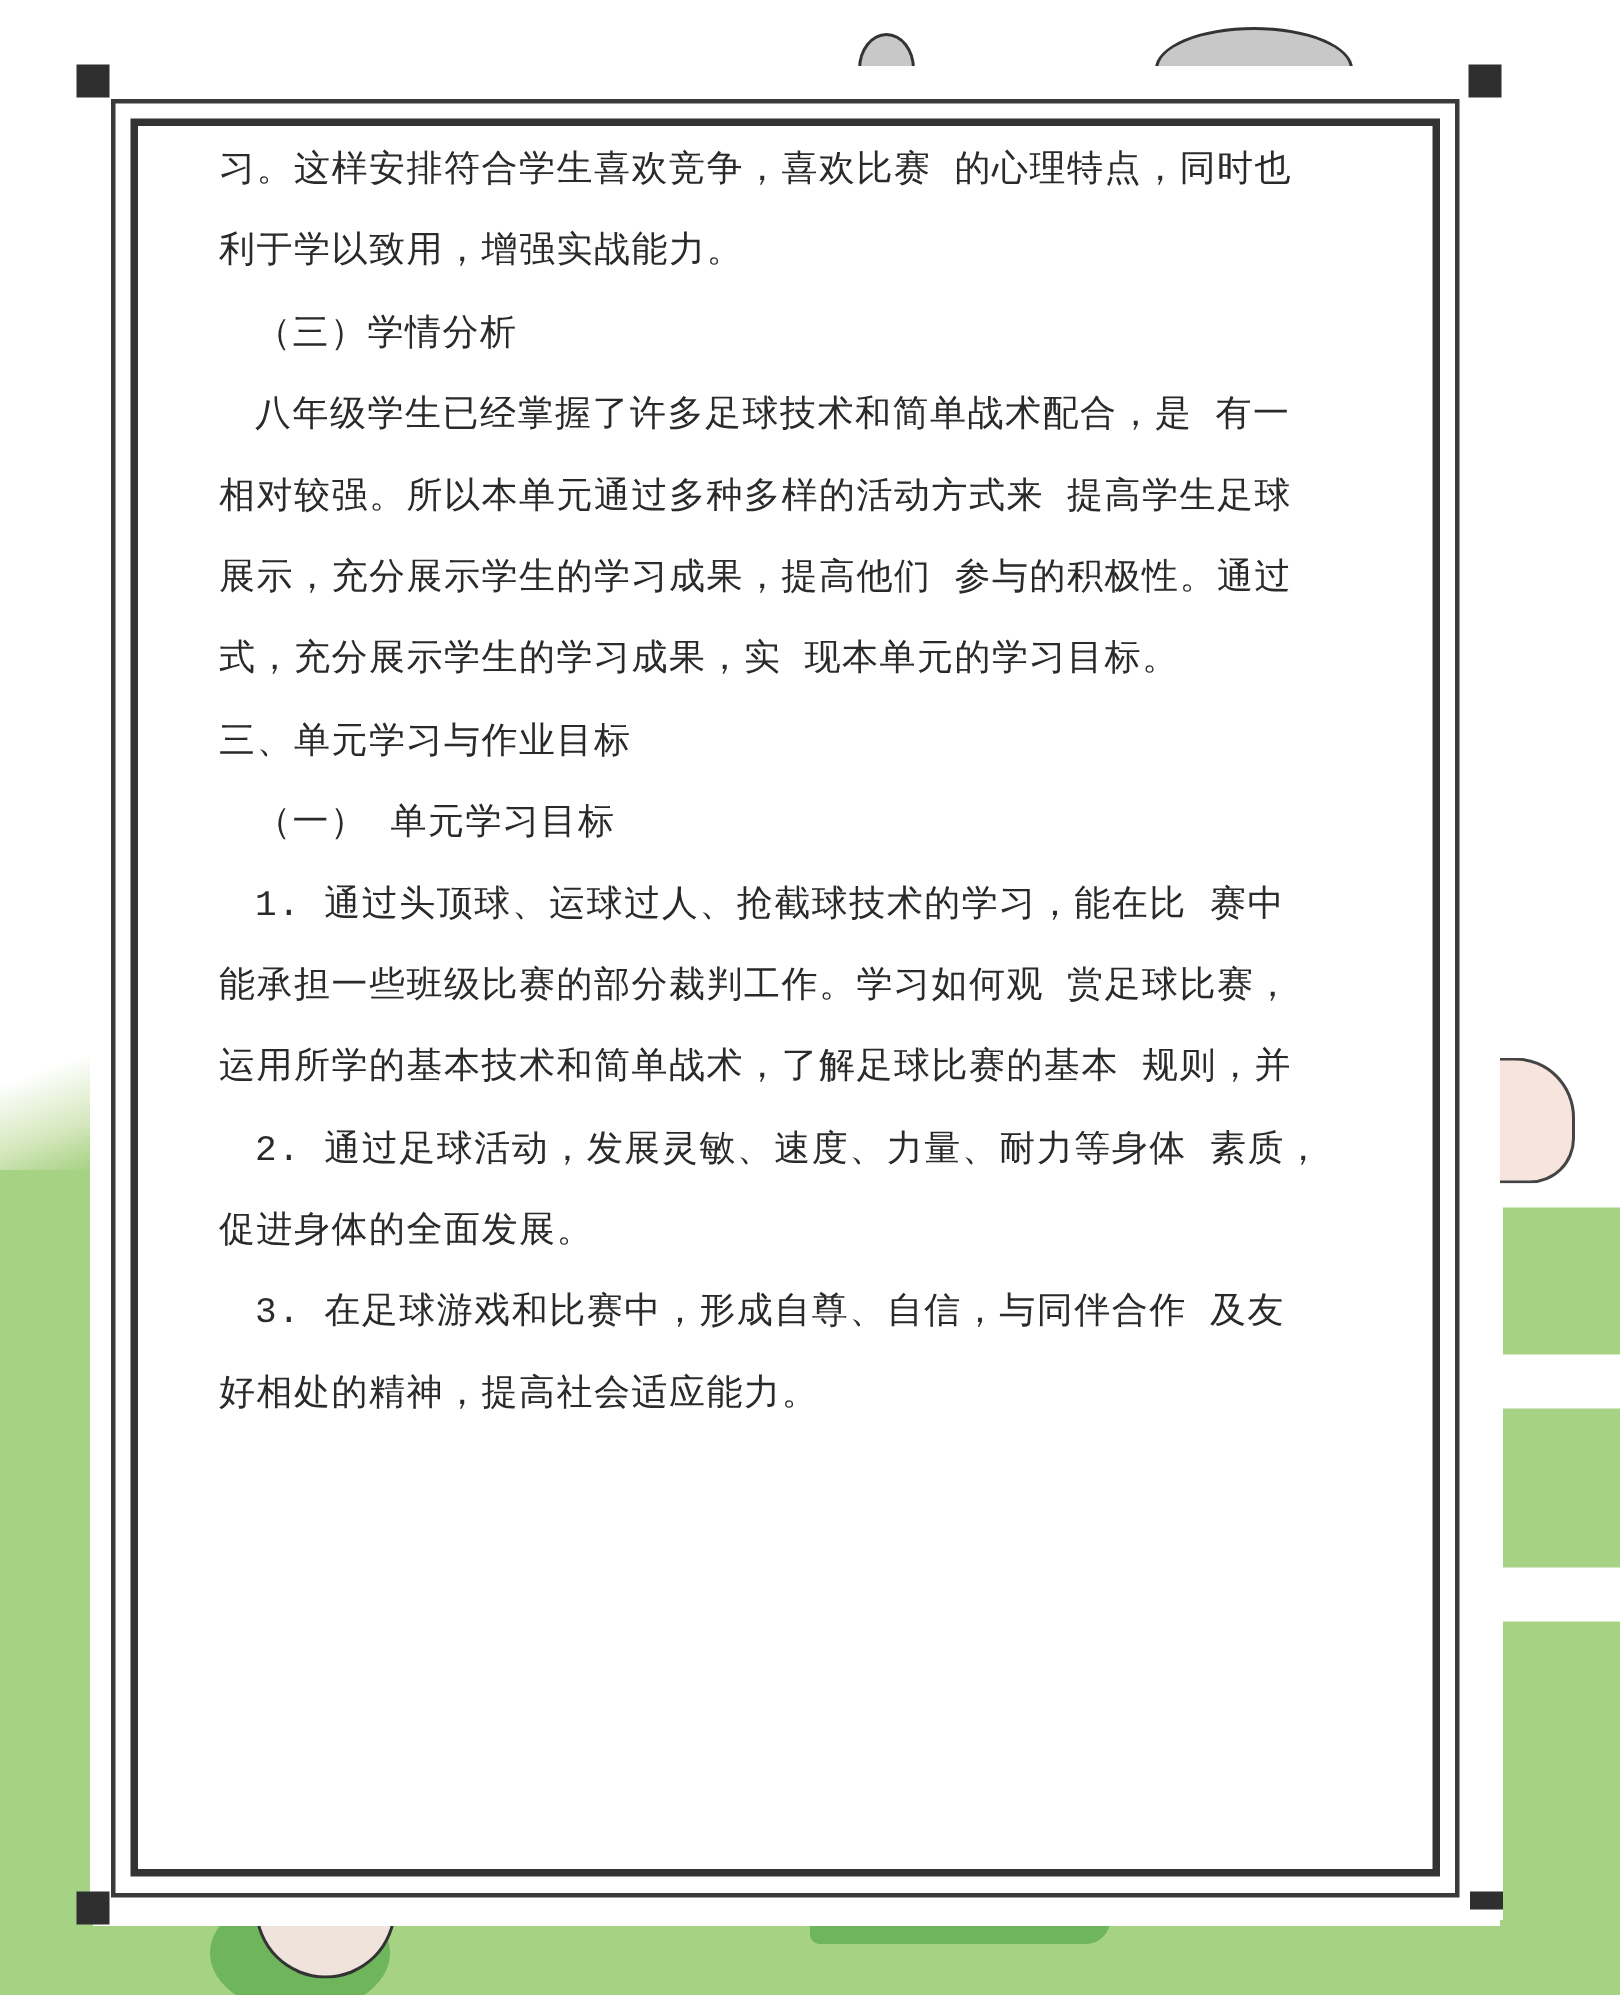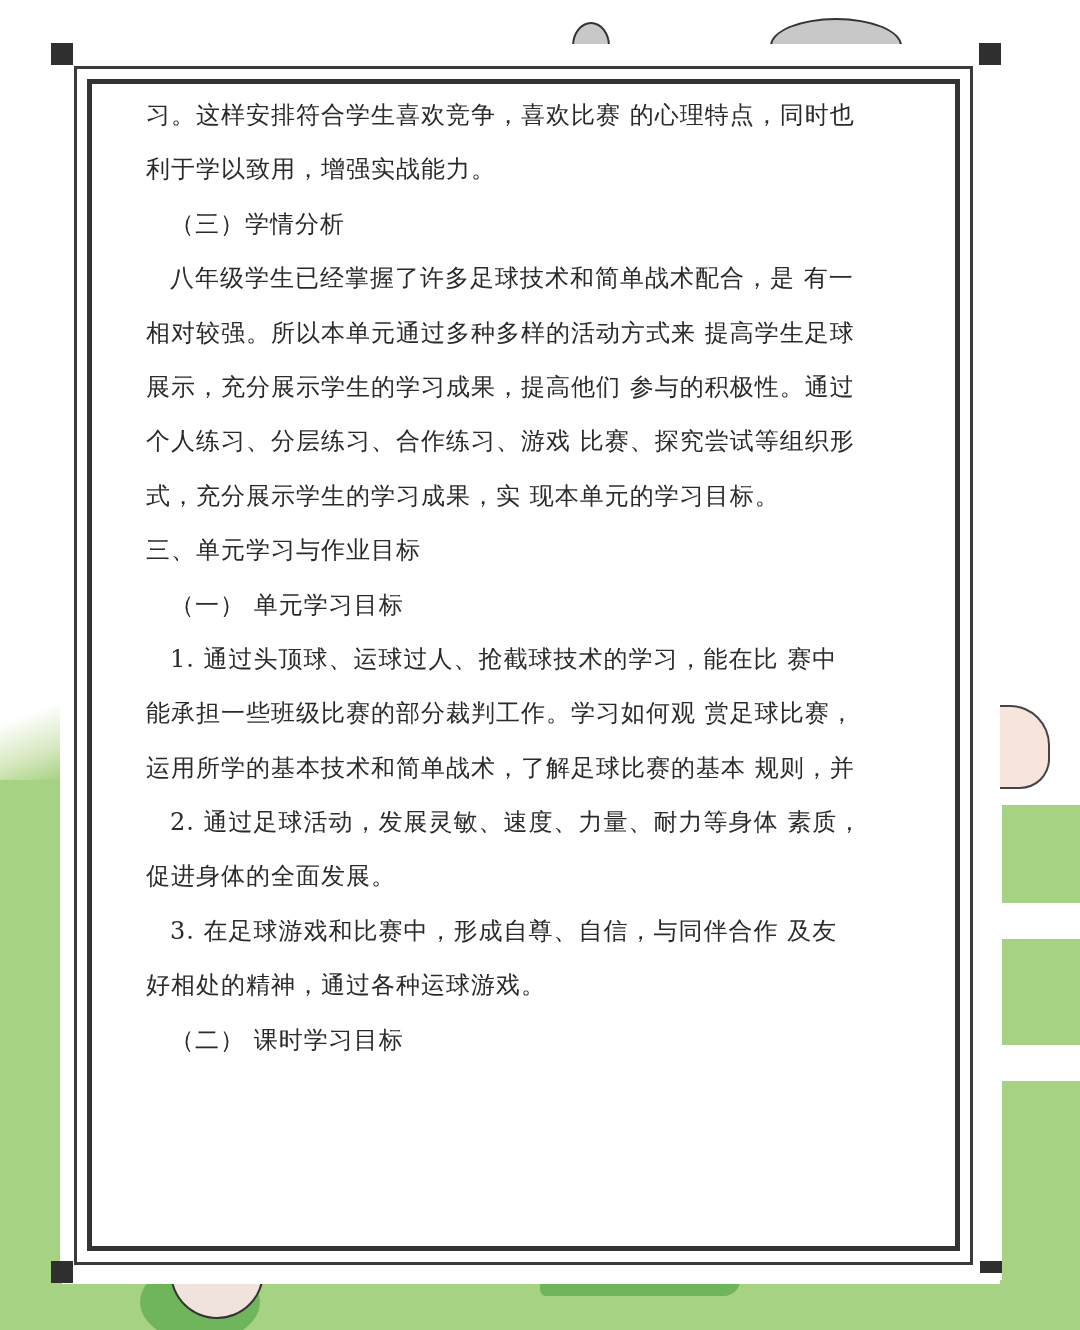--- a/index.html
+++ b/index.html
@@ -69,21 +69,21 @@
     }
     .frame-inner {
       position: absolute; left: 87px; top: 79px; width: 873px; height: 1172px;
       border: 5px solid #333333; box-sizing: border-box;
     }
     .content {
       position: absolute; left: 146px; top: 92px; width: 745px;
       color: #2a2a2a; font-size: 24px; letter-spacing: 1px;
     }
     .line {
-      height: 54.4px; line-height: 46px; white-space: nowrap;
+      height: 54.4px; line-height: 46px; white-space: nowrap; font-family: Liberation Mono, monospace;
     }
     .indent1 { padding-left: 24px; }
   </style>
 </head>
 <body>
 
 <div class="bg-head-top-1"></div>
 <div class="bg-head-top-2"></div>
 <div class="bg-grass-left-top"></div>
 <div class="bg-grass-left"></div>
@@ -108,25 +108,23 @@
 <div class="frame-outer"></div>
 <div class="frame-inner"></div>
 
 <div class="content">
   <div class="line">习。这样安排符合学生喜欢竞争，喜欢比赛 的心理特点，同时也</div>
   <div class="line">利于学以致用，增强实战能力。</div>
   <div class="line indent1">（三）学情分析</div>
   <div class="line indent1">八年级学生已经掌握了许多足球技术和简单战术配合，是 有一</div>
   <div class="line">相对较强。所以本单元通过多种多样的活动方式来 提高学生足球</div>
   <div class="line">展示，充分展示学生的学习成果，提高他们 参与的积极性。通过</div>
-  <div class="line">个人练习、分层练习、合作练习、游戏 比赛、探究尝试等组织形</div>
   <div class="line">式，充分展示学生的学习成果，实 现本单元的学习目标。</div>
   <div class="line">三、单元学习与作业目标</div>
   <div class="line indent1">（一）  单元学习目标</div>
   <div class="line indent1">1.  通过头顶球、运球过人、抢截球技术的学习，能在比 赛中</div>
   <div class="line">能承担一些班级比赛的部分裁判工作。学习如何观 赏足球比赛，</div>
   <div class="line">运用所学的基本技术和简单战术，了解足球比赛的基本 规则，并</div>
   <div class="line indent1">2.  通过足球活动，发展灵敏、速度、力量、耐力等身体 素质，</div>
   <div class="line">促进身体的全面发展。</div>
   <div class="line indent1">3.  在足球游戏和比赛中，形成自尊、自信，与同伴合作 及友</div>
-  <div class="line">好相处的精神，通过各种运球游戏。</div>
-  <div class="line indent1">（二）  课时学习目标</div>
+  <div class="line">好相处的精神，提高社会适应能力。</div>
 </div>
 
 </body></html>

